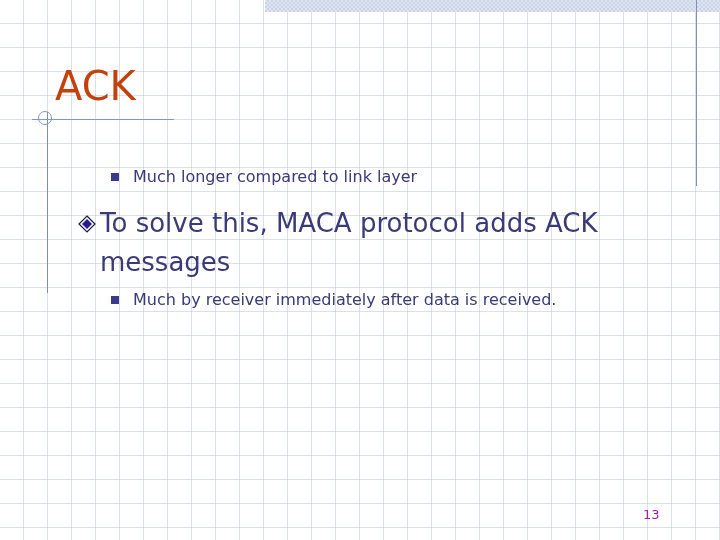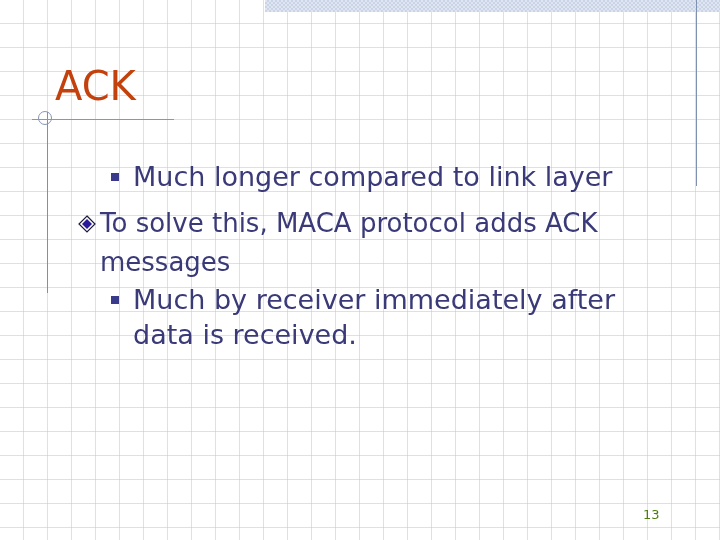--- a/index.html
+++ b/index.html
@@ -24,24 +24,24 @@
   .hline { position: absolute; left: 32px; top: 119px; width: 142px; height: 1px; background: #8596b8; }
   .circle { position: absolute; left: 38px; top: 111px; width: 14px; height: 14px; border: 1px solid #8596b8; border-radius: 50%; box-sizing: border-box; background: transparent; }
   .title {
     position: absolute; left: 55px; top: 62px; margin: 0;
     font-size: 40px; font-weight: normal; color: #c2410c; line-height: 48px;
   }
   .content { position: absolute; left: 78px; top: 155px; width: 600px; color: #3a3a78; }
   .l1 { position: relative; padding-left: 22px; font-size: 26px; line-height: 39px; }
   .l1 .bullet { position: absolute; left: 0; top: 11px; width: 18px; height: 18px; }
   .l2-list { margin: 0 0 10px 0; padding: 0; list-style: none; }
-  .l2 { position: relative; padding-left: 55px; font-size: 27px; line-height: 35px; }
+  .l2 { position: relative; padding-left: 55px; font-size: 16px; line-height: 35px; }
   .l2 .sq { position: absolute; left: 33px; top: 14px; width: 8px; height: 8px; background: #3a3a8c; }
   .gap1 { margin-top: 4px; }
-  .page-num { position: absolute; left: 643px; top: 507px; font-size: 13px; color: #4d7c0f; }
+  .page-num { position: absolute; left: 643px; top: 507px; font-size: 13px; color: #a21caf; }
 </style>
 </head>
 <body>
 
 <div class="top-band"></div>
 <div class="vline-right"></div>
 <div class="vline-left"></div>
 <div class="hline"></div>
 <div class="circle"></div>
 

